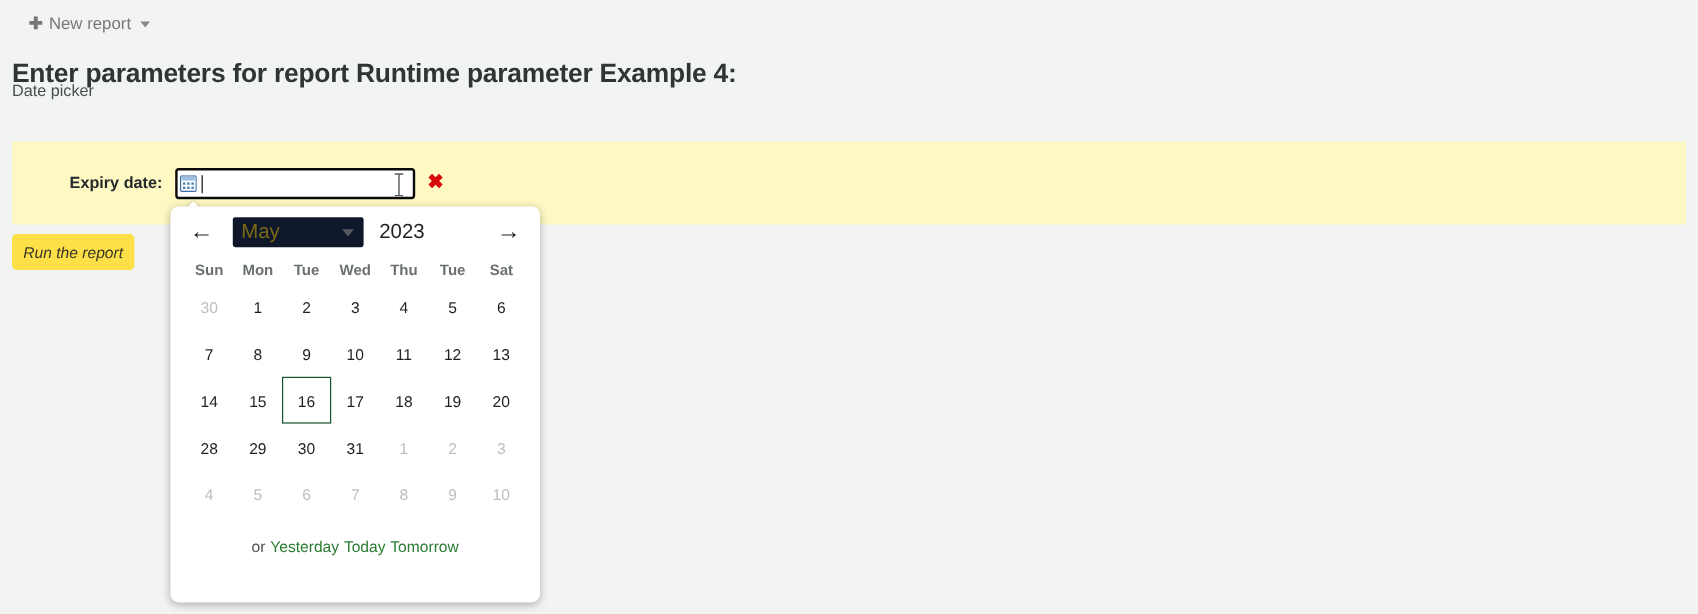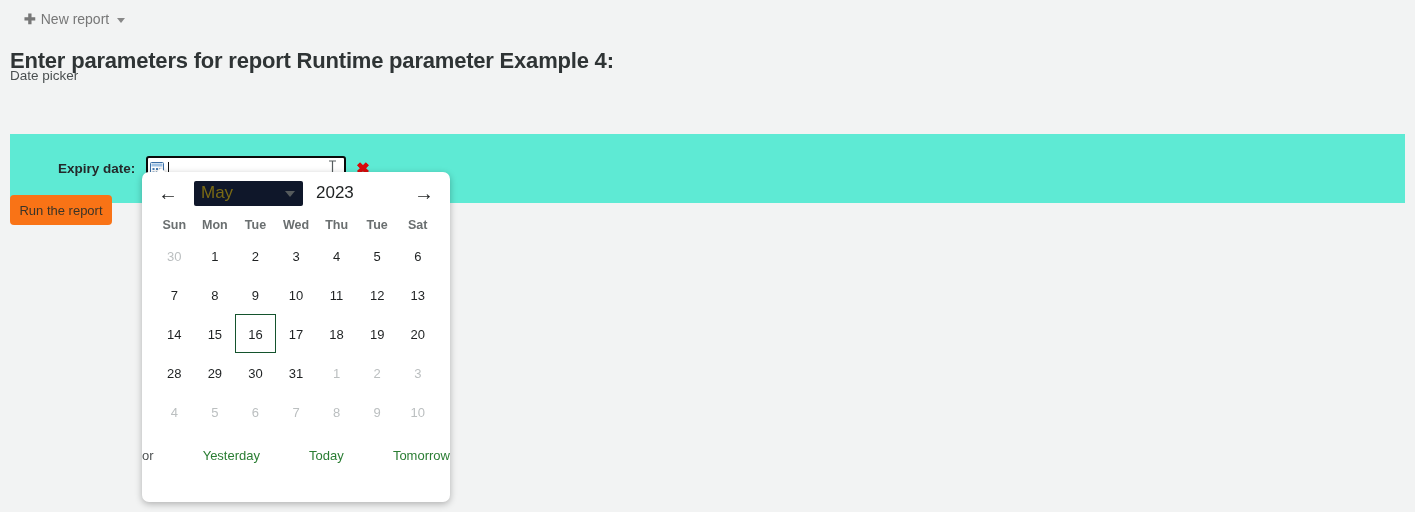--- a/index.html
+++ b/index.html
@@ -65,24 +65,24 @@
     left: 10px;
     top: 68px;
     font-size: 13.5px;
     color: #4a4f50;
   }
 
   
   .param-card {
     position: absolute;
     left: 10px;
-    top: 134px;
+    top: 118px;
     width: 1395px;
     height: 69px;
-    background: #5eead4;
+    background: #fef9c3;
     box-sizing: border-box;
   }
   .param-row {
     position: absolute;
     left: 0; top: 0;
     display: flex;
     align-items: center;
     height: 69px;
     padding-left: 48px;
   }
@@ -148,28 +148,29 @@
     text-shadow: 0 0 0 #d80b0b;
   }
 
   
   .run-btn {
     position: absolute;
     left: 10px;
     top: 195px;
     width: 102px;
     height: 30px;
-    background: #f97316;
+    background: #fde047;
     border: 0;
     border-radius: 4px;
     font-family: "Liberation Sans", sans-serif;
     font-size: 13px;
     color: #3a3428;
     cursor: pointer;
     padding: 0;
+    font-style: italic;
   }
 
   
   .datepicker {
     position: absolute;
     left: 142px;
     top: 172px;
     width: 308px;
     height: 330px;
     background: #ffffff;
@@ -281,21 +282,21 @@
     color: #bbbfc0;
   }
   .dp-day.selected {
     border: 1px solid #14532d;
   }
 
   
   .dp-footer {
     display: flex;
     align-items: center;
-    justify-content: space-between;
+    justify-content: center;
     gap: 4px;
     height: 36px;
     margin-top: 6px;
     font-size: 13px;
   }
   .dp-or {
     color: #4d5152;
   }
   .dp-quick {
     color: #2a7d33;

